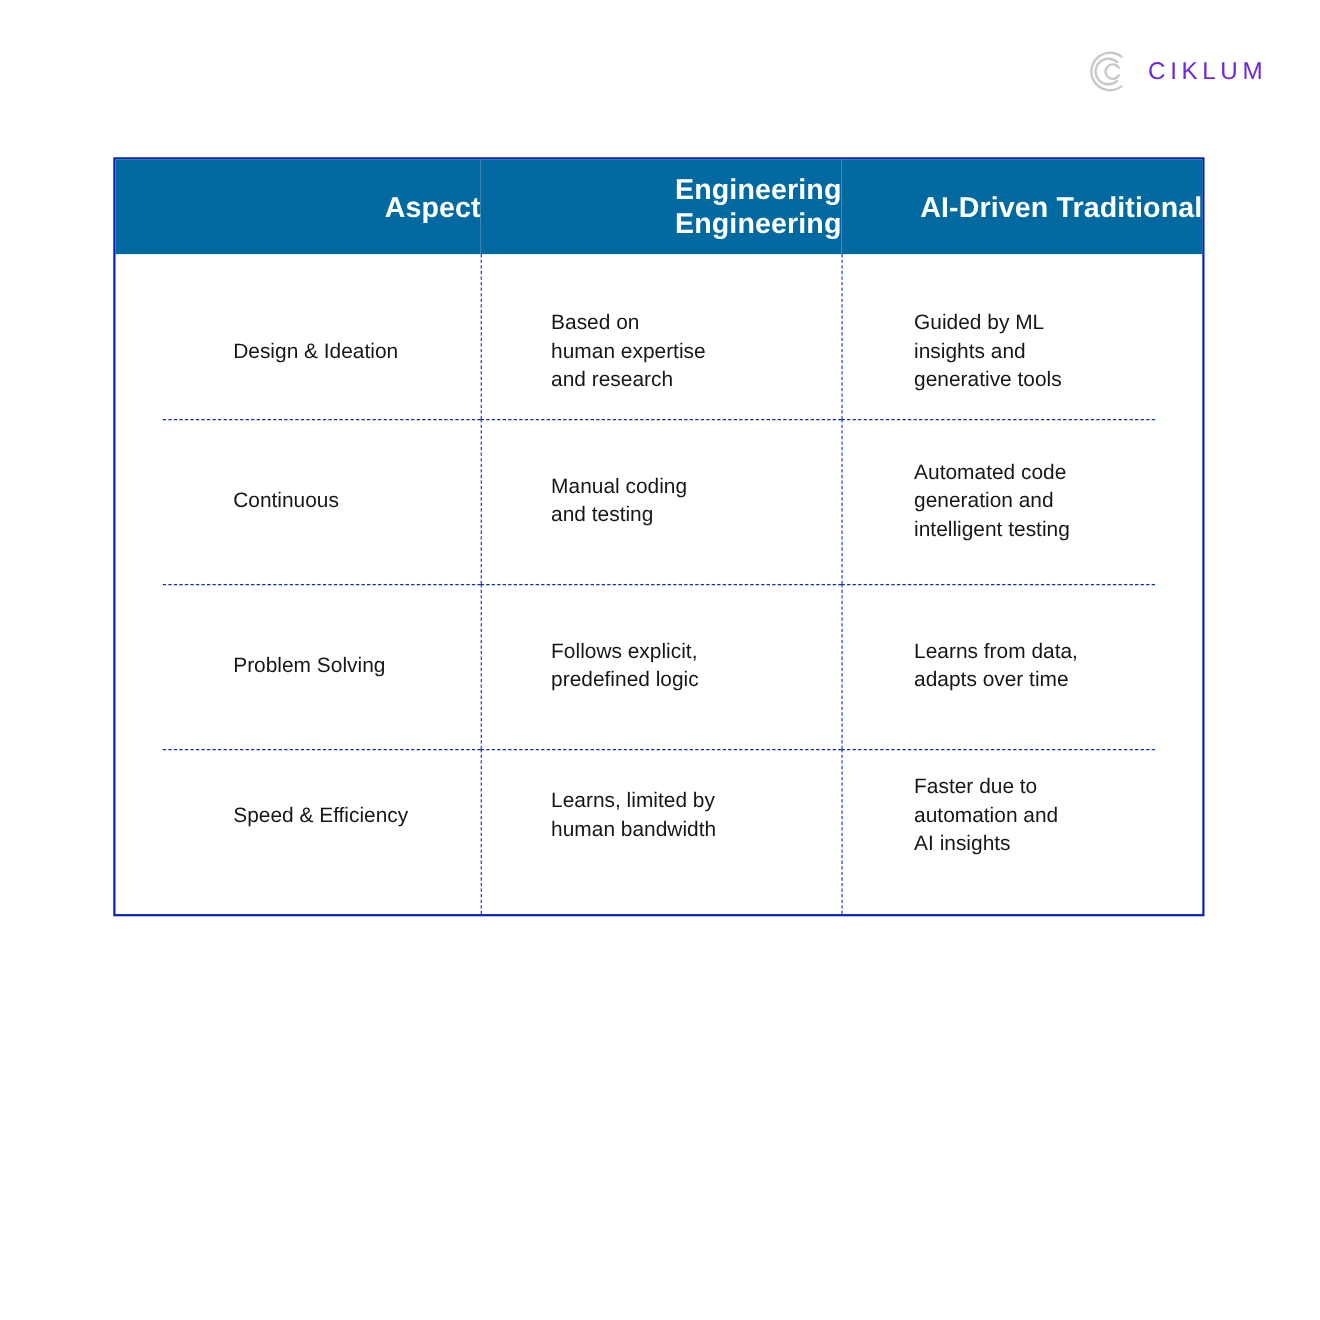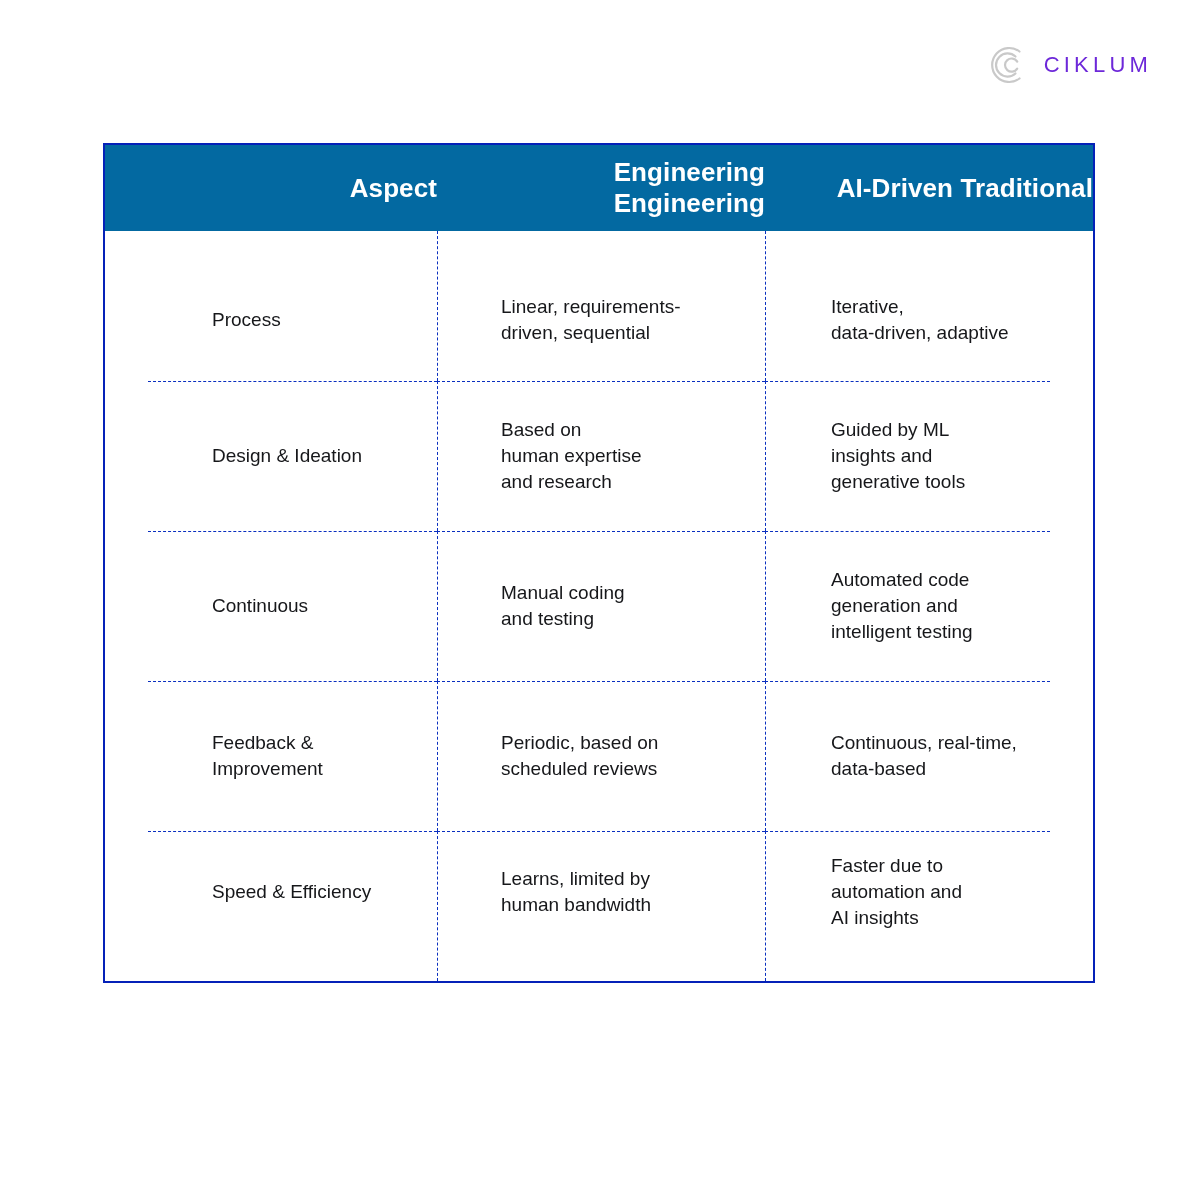--- a/index.html
+++ b/index.html
@@ -144,33 +144,20 @@
         <th class="col-trad">
           <span class="th-inner">Engineering Engineering</span>
         </th>
         <th class="col-ai">
           <span class="th-inner">AI-Driven Traditional</span>
         </th>
       </tr>
     </thead>
     <tbody>
 
-      <tr>
-        <td class="c-aspect">
-            <span class="cell-text">Process</span>
-          </td>
-        <td class="c-trad">
-            <span class="cell-text">Linear, requirements-
-driven, sequential</span>
-          </td>
-        <td class="c-ai">
-            <span class="cell-text">Iterative,
-data-driven, adaptive</span>
-          </td>
-      </tr>
 
       <tr>
         <td class="c-aspect">
             <span class="hsep"></span>
             <span class="cell-text">Design &amp; Ideation</span>
           </td>
         <td class="c-trad">
             <span class="hsep"></span>
             <span class="cell-text">Based on
 human expertise
@@ -195,38 +182,37 @@
 and testing</span>
           </td>
         <td class="c-ai">
             <span class="hsep"></span>
             <span class="cell-text">Automated code
 generation and
 intelligent testing</span>
           </td>
       </tr>
 
-
-      <tr>
-        <td class="c-aspect">
-            <span class="hsep"></span>
-            <span class="cell-text">Feedback &amp;
-Improvement</span>
-          </td>
-        <td class="c-trad">
-            <span class="hsep"></span>
-            <span class="cell-text">Periodic, based on
-scheduled reviews</span>
-          </td>
-        <td class="c-ai">
-            <span class="hsep"></span>
-            <span class="cell-text">Continuous, real-time,
-data-based</span>
-          </td>
-      </tr>
+      <tr>
+        <td class="c-aspect">
+            <span class="hsep"></span>
+            <span class="cell-text">Problem Solving</span>
+          </td>
+        <td class="c-trad">
+            <span class="hsep"></span>
+            <span class="cell-text">Follows explicit,
+predefined logic</span>
+          </td>
+        <td class="c-ai">
+            <span class="hsep"></span>
+            <span class="cell-text">Learns from data,
+adapts over time</span>
+          </td>
+      </tr>
+
 
       <tr>
         <td class="c-aspect">
             <span class="hsep"></span>
             <span class="cell-text">Speed &amp; Efficiency</span>
           </td>
         <td class="c-trad">
             <span class="hsep"></span>
             <span class="cell-text">Learns, limited by
 human bandwidth</span>

